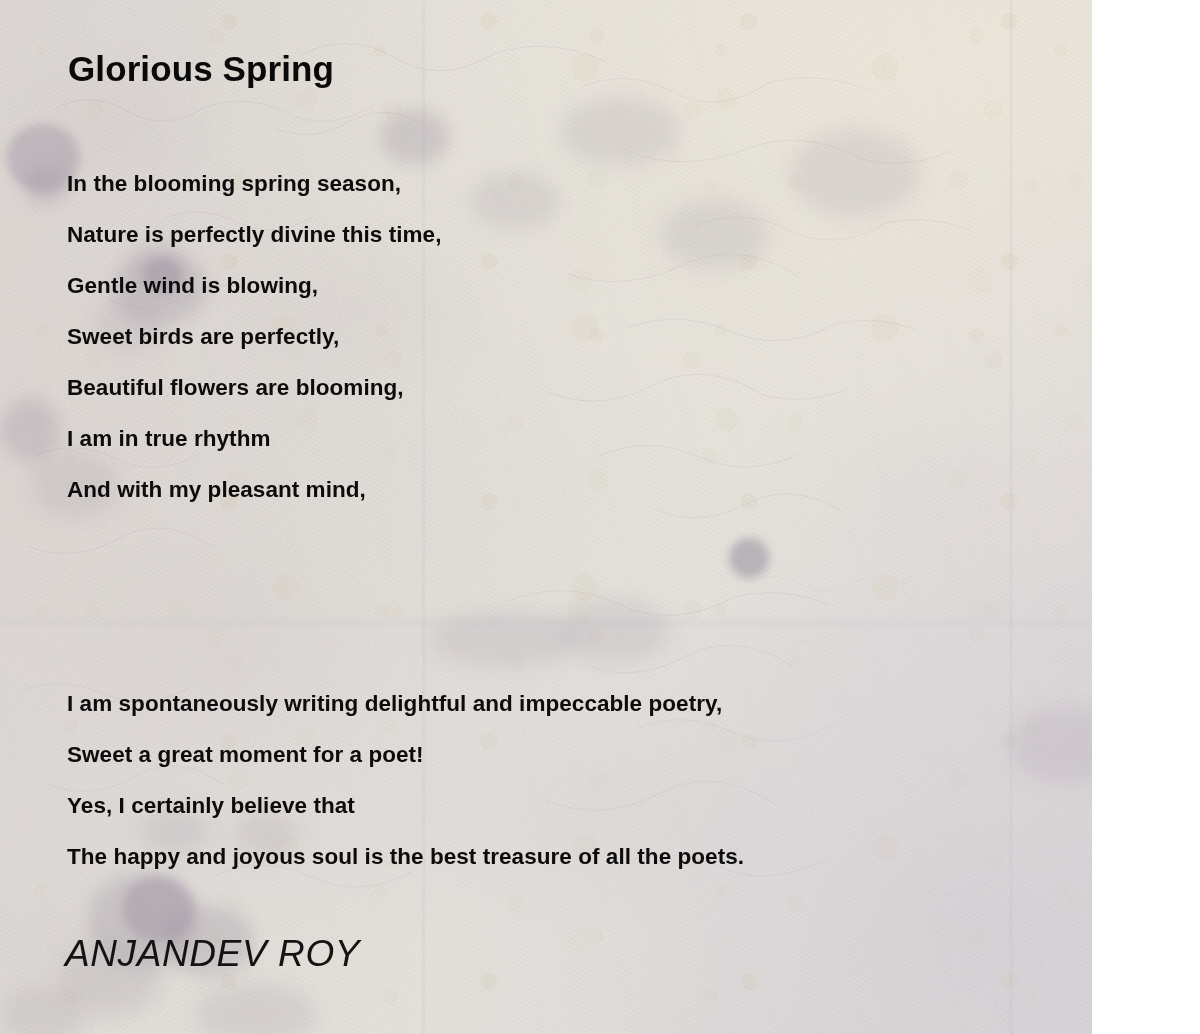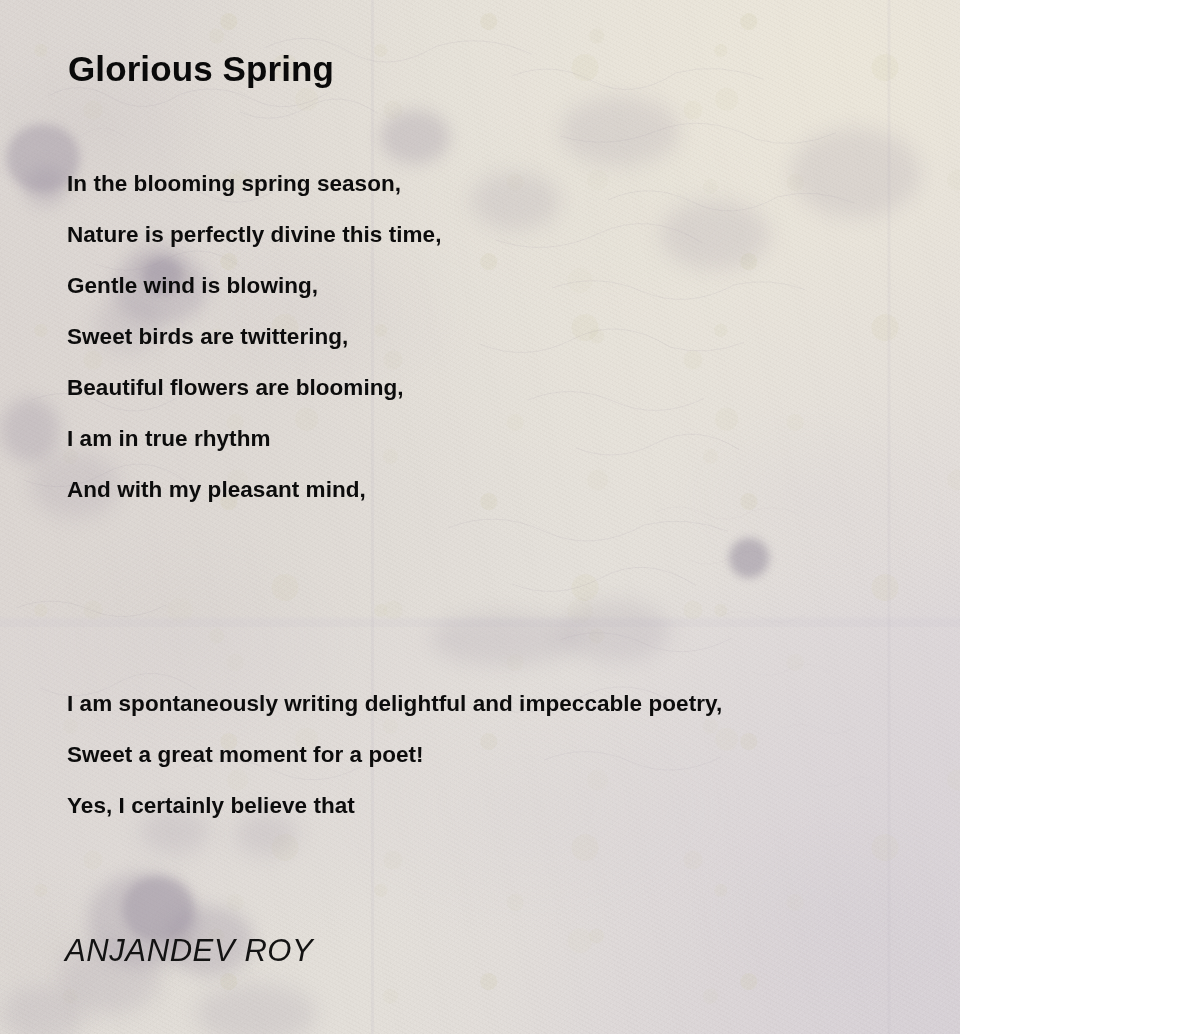--- a/index.html
+++ b/index.html
@@ -7,21 +7,21 @@
     margin: 0;
     padding: 0;
     background: #ffffff;
   }
   body {
     font-family: "Liberation Sans", sans-serif;
   }
 
   .poem-card {
     position: relative;
-    width: 960px;
+    width: 1092px;
     height: 1034px;
     overflow: hidden;
     background-color: #0369a1;
   }
 
   
   .tex {
     position: absolute;
     inset: 0;
     pointer-events: none;
@@ -148,21 +148,21 @@
     color: #0c0c0c;
     line-height: 51px;
     white-space: pre;
     letter-spacing: .05px;
   }
 
   .signature {
     position: absolute;
     left: 65px;
     top: 933px;
-    font-size: 31px;
+    font-size: 37px;
     font-style: italic;
     font-weight: normal;
     color: #131313;
     letter-spacing: .6px;
     white-space: pre;
   }
 </style>
 </head>
 <body>
 
@@ -246,27 +246,28 @@
   <div class="blot faint" style="left:1098px; top:250px; width:90px;  height:64px;"></div>
 
   <div class="content">
 
     <h1 class="poem-title">Glorious Spring</h1>
 
     <div class="stanza stanza-1">
       <div class="poem-line">In the blooming spring season,</div>
       <div class="poem-line">Nature is perfectly divine this time,</div>
       <div class="poem-line">Gentle wind is blowing,</div>
-      <div class="poem-line">Sweet birds are twittering,</div>
+      <div class="poem-line">Sweet birds are perfectly,</div>
       <div class="poem-line">Beautiful flowers are blooming,</div>
       <div class="poem-line">I am in true rhythm</div>
       <div class="poem-line">And with my pleasant mind,</div>
     </div>
 
     <div class="stanza stanza-2">
       <div class="poem-line">I am spontaneously writing delightful and impeccable poetry,</div>
       <div class="poem-line">Sweet a great moment for a poet!</div>
       <div class="poem-line">Yes, I certainly believe that</div>
+      <div class="poem-line">The happy and joyous soul is the best treasure of all the poets.</div>
     </div>
 
     <div class="signature">ANJANDEV ROY</div>
   </div>
 </div>
 
 </body></html>

